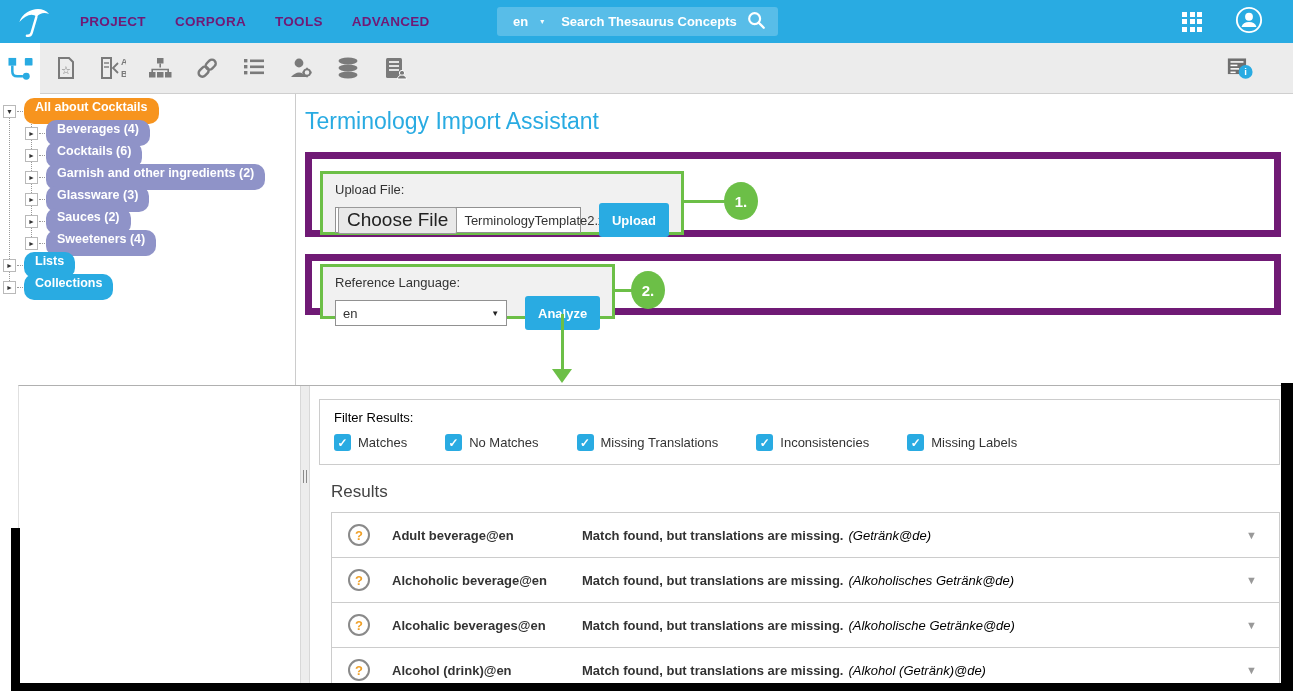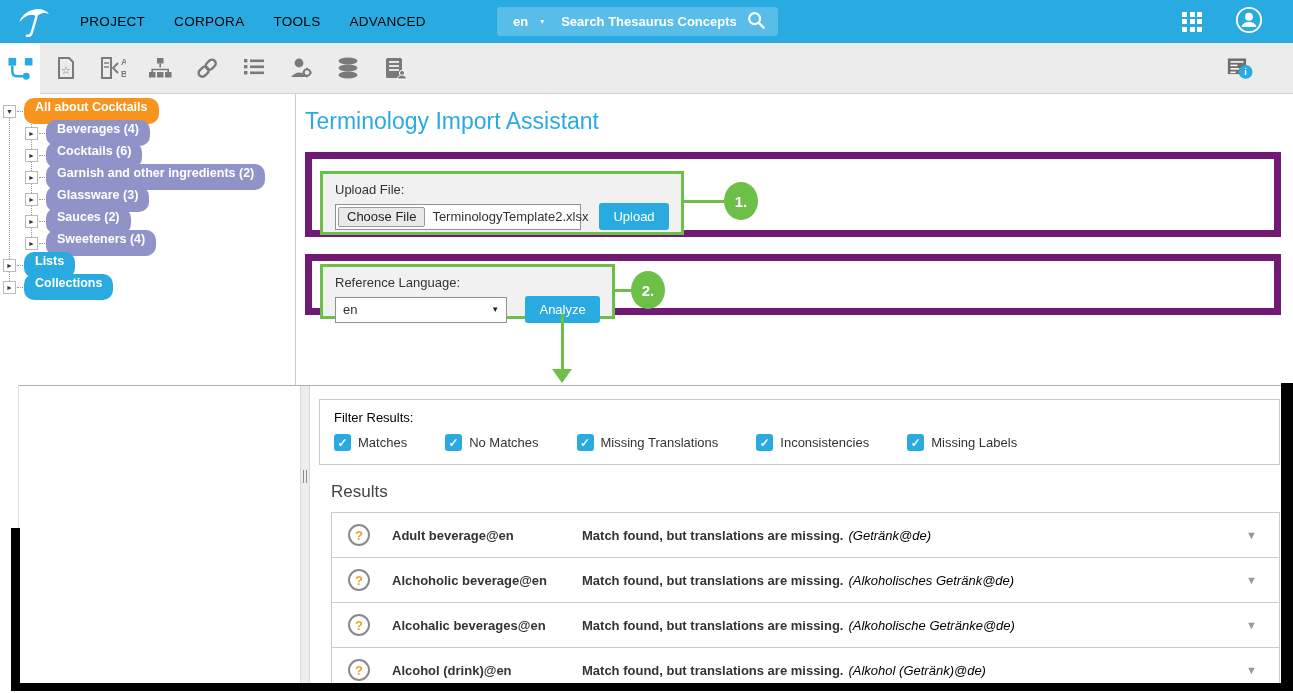--- a/index.html
+++ b/index.html
@@ -4,21 +4,21 @@
 <style>
   * { box-sizing: border-box; margin: 0; padding: 0; }
   html,body { background:#fff; }
   body { font-family: "Liberation Sans", sans-serif; }
   .app { position:relative; width:1293px; height:693px; overflow:hidden; background:#fff; }
 
   
   .topbar { position:absolute; left:0; top:0; width:1293px; height:43px; background:#29abe2; display:flex; align-items:center; }
   .logo { margin-left:16px; width:36px; height:34px; flex:0 0 auto; }
   .menus { display:flex; gap:29px; margin-left:28px; }
-  .menus span { color:#000000; font-weight:normal; font-size:13.5px; letter-spacing:.3px; cursor:default; }
+  .menus span { color:#701a75; font-weight:bold; font-size:13.5px; letter-spacing:.3px; cursor:default; }
   .searchbox { position:absolute; left:497px; top:7px; width:281px; height:29px; background:rgba(255,255,255,.22); border-radius:3px; display:flex; align-items:center; padding:0 10px; color:#fff; }
   .searchbox .lang { font-size:13px; font-weight:bold; margin-left:6px; }
   .searchbox .caret { font-size:8px; margin-left:12px; opacity:.95; }
   .searchbox .ph { font-size:13px; font-weight:bold; margin-left:17px; white-space:nowrap; }
   .searchbox .mag { margin-left:auto; margin-right:2px; }
   .top-right { position:absolute; right:30px; top:0; height:43px; display:flex; align-items:center; gap:33px; }
   .grid-icon { display:grid; grid-template-columns:repeat(3,5px); grid-template-rows:repeat(3,5px); gap:2.5px; }
   .grid-icon i { background:#fff; }
 
   
@@ -52,23 +52,23 @@
   .page-title { margin:14px 0 0 9px; font-size:23px; font-weight:400; color:#29abe2; }
   .panel { margin-left:9px; width:976px; border:7px solid #701a75; background:#fff; position:relative; }
   .panel1 { margin-top:17px; height:85px; }
   .panel2 { margin-top:17px; height:61px; }
   .greenbox { position:absolute; border:3px solid #6cbf47; background:#f1f1f1; padding:8px 12px; }
   .gb1 { left:8px; top:12px; width:364px; height:64px; }
   .gb2 { left:8px; top:3px; width:295px; height:55px; }
   .fld-label { font-size:13px; color:#333; }
   .ctl-row { display:flex; align-items:center; margin-top:6px; gap:18px; }
   .filectl { display:flex; align-items:center; width:246px; height:26px; border:1px solid #919191; background:#fff; }
-  .choosebtn { margin:2px; border:1px solid #9a9a9a; background:#e9e9e9; font-size:13px; color:#222; padding:1px 8px 2px; border-radius:2px; white-space:nowrap; cursor:pointer; }
+  .choosebtn { margin:2px; border:1px solid #9a9a9a; background:#e9e9e9; font-size:19px; color:#222; padding:1px 8px 2px; border-radius:2px; white-space:nowrap; cursor:pointer; }
   .filename { font-size:13px; color:#333; padding-left:5px; white-space:nowrap; }
-  .btn { background:#29abe2; color:#fff; font-weight:normal; font-size:13px; border:none; border-radius:3px; height:27px; cursor:pointer; }
+  .btn { background:#29abe2; color:#fff; font-weight:bold; font-size:13px; border:none; border-radius:3px; height:34px; cursor:pointer; }
   .upload-btn { width:74px; }
   .analyze-btn { width:80px; }
   .selectctl { display:flex; align-items:center; justify-content:space-between; width:183px; height:26px; border:1px solid #919191; background:#fff; padding:0 7px; font-size:13px; color:#333; cursor:pointer; }
   .selectctl .sel-caret { font-size:8px; color:#222; }
   .connector { position:absolute; height:3px; background:#6cbf47; }
   .c1 { left:370px; top:41px; width:44px; }
   .c2 { left:301px; top:28px; width:21px; }
   .step-ellipse { position:absolute; width:34px; height:38px; border-radius:50%; background:#6cbf47; color:#fff; font-weight:bold; font-size:15px; display:flex; align-items:center; justify-content:center; }
   .e1 { left:412px; top:23px; }
   .e2 { left:319px; top:10px; }

